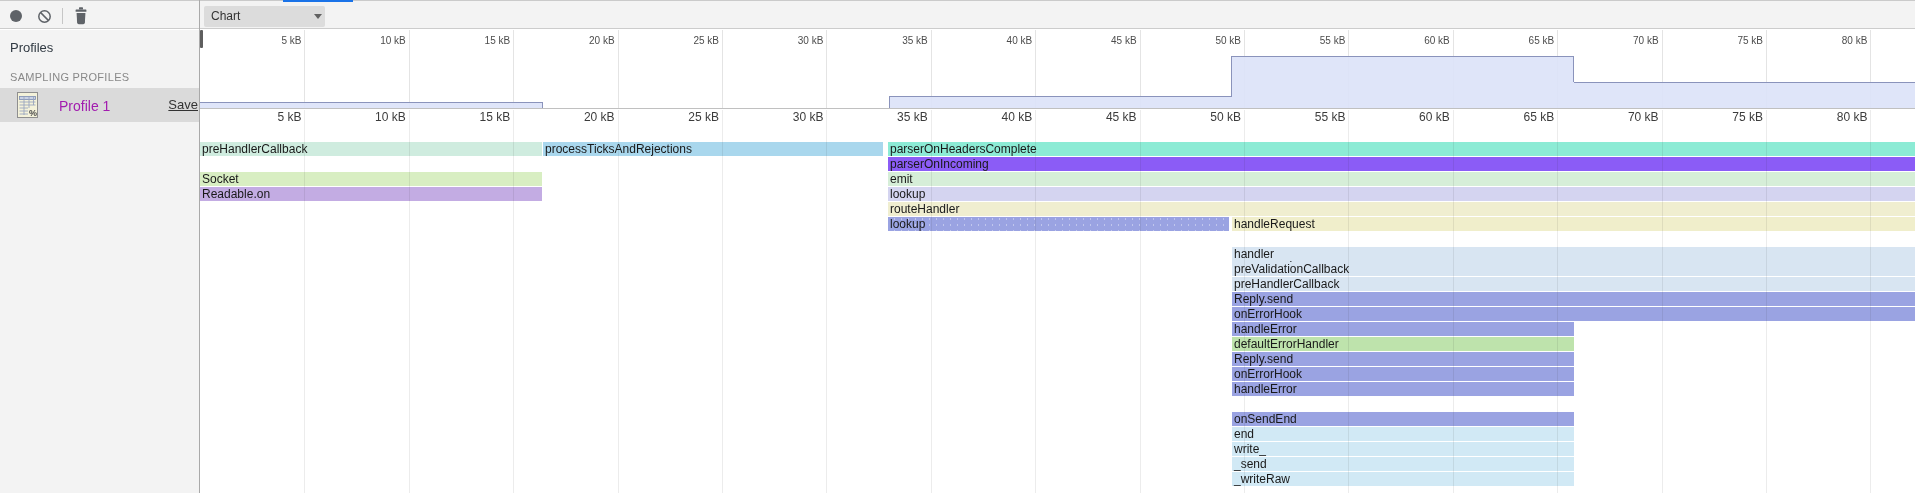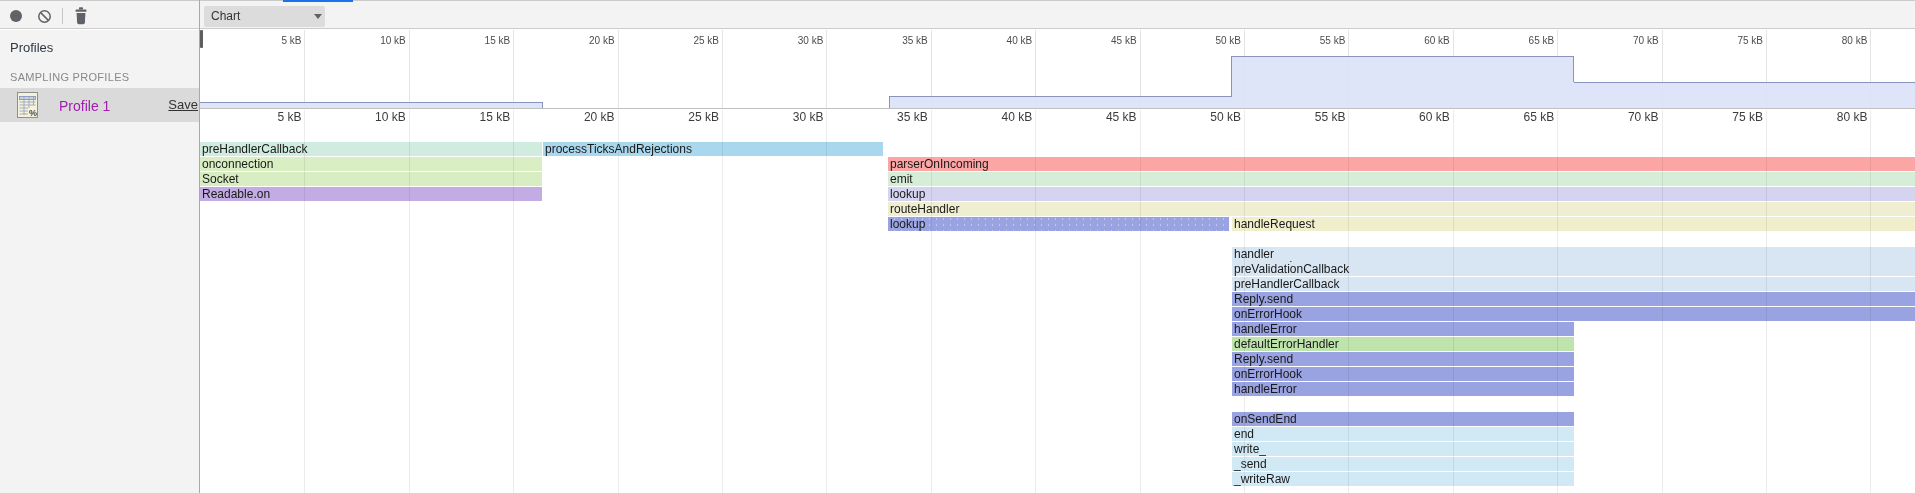--- a/index.html
+++ b/index.html
@@ -86,22 +86,22 @@
 <div class="flbl" style="left:1066.6px">45&nbsp;kB</div>
 <div class="flbl" style="left:1171.0px">50&nbsp;kB</div>
 <div class="flbl" style="left:1275.4px">55&nbsp;kB</div>
 <div class="flbl" style="left:1379.8px">60&nbsp;kB</div>
 <div class="flbl" style="left:1484.2px">65&nbsp;kB</div>
 <div class="flbl" style="left:1588.6px">70&nbsp;kB</div>
 <div class="flbl" style="left:1693.0px">75&nbsp;kB</div>
 <div class="flbl" style="left:1797.4px">80&nbsp;kB</div>
 <div class="bar" style="left:200px;top:142px;width:342px;background-color:#cfecdf">preHandlerCallback</div>
 <div class="bar" style="left:543px;top:142px;width:340px;background-color:#a9d7ed">processTicksAndRejections</div>
-<div class="bar" style="left:200px;top:157px;width:342px;background-color:#d9eec3">onconnection</div>
-<div class="bar" style="left:888px;top:157px;width:1027px;background-color:#fca5a5">parserOnIncoming</div>
+<div class="bar" style="left:888px;top:142px;width:1027px;background-color:#8cebd5">parserOnHeadersComplete</div>
+<div class="bar" style="left:888px;top:157px;width:1027px;background-color:#8b5cf6">parserOnIncoming</div>
 <div class="bar" style="left:200px;top:172px;width:342px;background-color:#d8eec2">Socket</div>
 <div class="bar" style="left:888px;top:172px;width:1027px;background-color:#d6eed8">emit</div>
 <div class="bar" style="left:200px;top:187px;width:342px;background-color:#c3ace3">Readable.on</div>
 <div class="bar" style="left:888px;top:187px;width:1027px;background-color:#d4d4f0">lookup</div>
 <div class="bar" style="left:888px;top:202px;width:1027px;background-color:#f0eed0">routeHandler</div>
 <div class="bar dots" style="left:888px;top:217px;width:341px;background-color:#9aa3e2">lookup</div>
 <div class="bar" style="left:1232px;top:217px;width:683px;background-color:#f0eecb">handleRequest</div>
 <div class="bar" style="left:1232px;top:248px;width:683px;background-color:#d8e5f2">handleRequest</div>
 <div class="bar" style="left:1232px;top:247px;width:683px;background-color:#d8e5f2">handler</div>
 <div class="bar" style="left:1232px;top:262px;width:683px;background-color:#d8e5f2">preValidationCallback</div>

